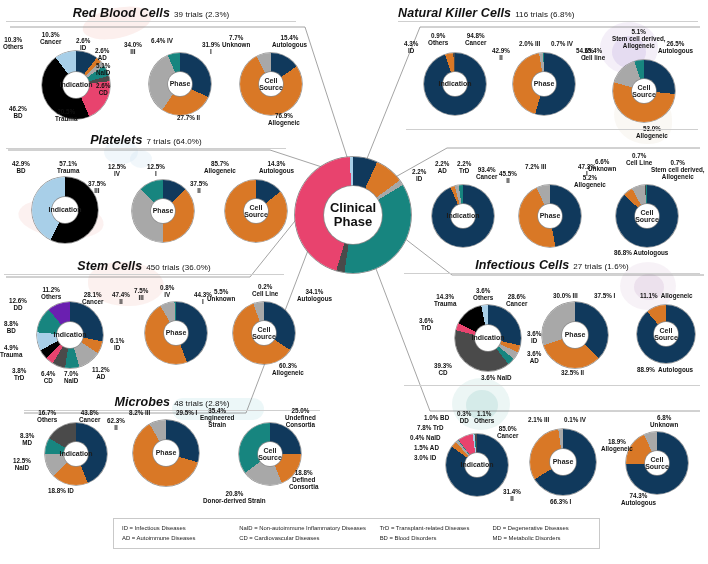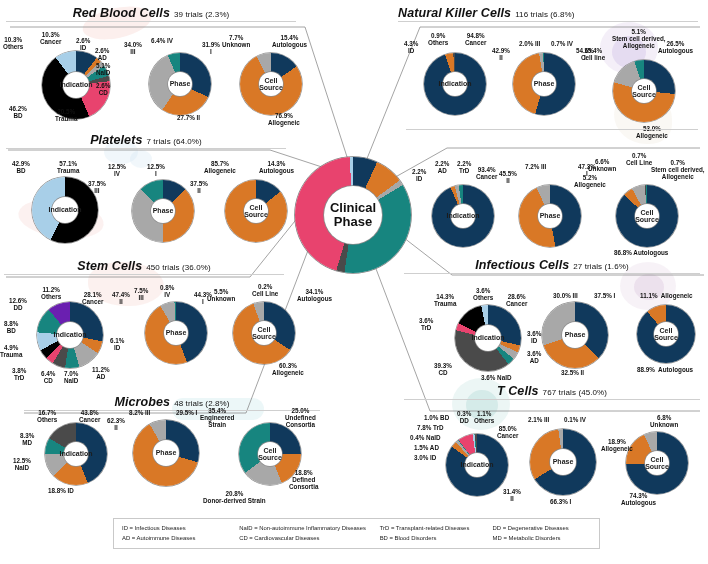--- a/index.html
+++ b/index.html
@@ -437,23 +437,20 @@
           <div>Cell</div>
           <div>Source</div>
         </div>
       </div>
     </div>
   </div>
   <div class="lbl" style="left:640px;top:292px;">11.1%&nbsp; Allogeneic</div>
   <div class="lbl" style="left:637px;top:366px;">88.9%&nbsp; Autologous</div>
 
   <div class="grp" style="left:404px;top:384px;width:296px;">
-    <div class="grp-title" style="text-align:center;">
-      <span>T Cells</span><span class="grp-sub">767 trials (45.0%)</span>
-    </div>
     <div class="grp-rule"></div>
   </div>
 
   <div class="donut-wrap" style="left:446px;top:434px;width:62px;height:62px;">
     <div class="donut" style="width:62px;height:62px;background:conic-gradient(
       #10395c 0deg 306deg, #d97826 306deg 316.8deg, #a8a8a8 316.8deg 322.2deg,
       #17857f 322.2deg 323.6deg, #e8436e 323.6deg 351.7deg, #a8cfe8 351.7deg 355.3deg,
       #17857f 355.3deg 356.4deg, #4a4a4a 356.4deg 360deg);box-shadow:0 0 0 .7px #8b8b8b;">
       <div class="hole" style="left:19px;top:19px;width:24px;height:24px;box-shadow:0 0 0 .7px #8b8b8b;">Indication</div>
     </div>

